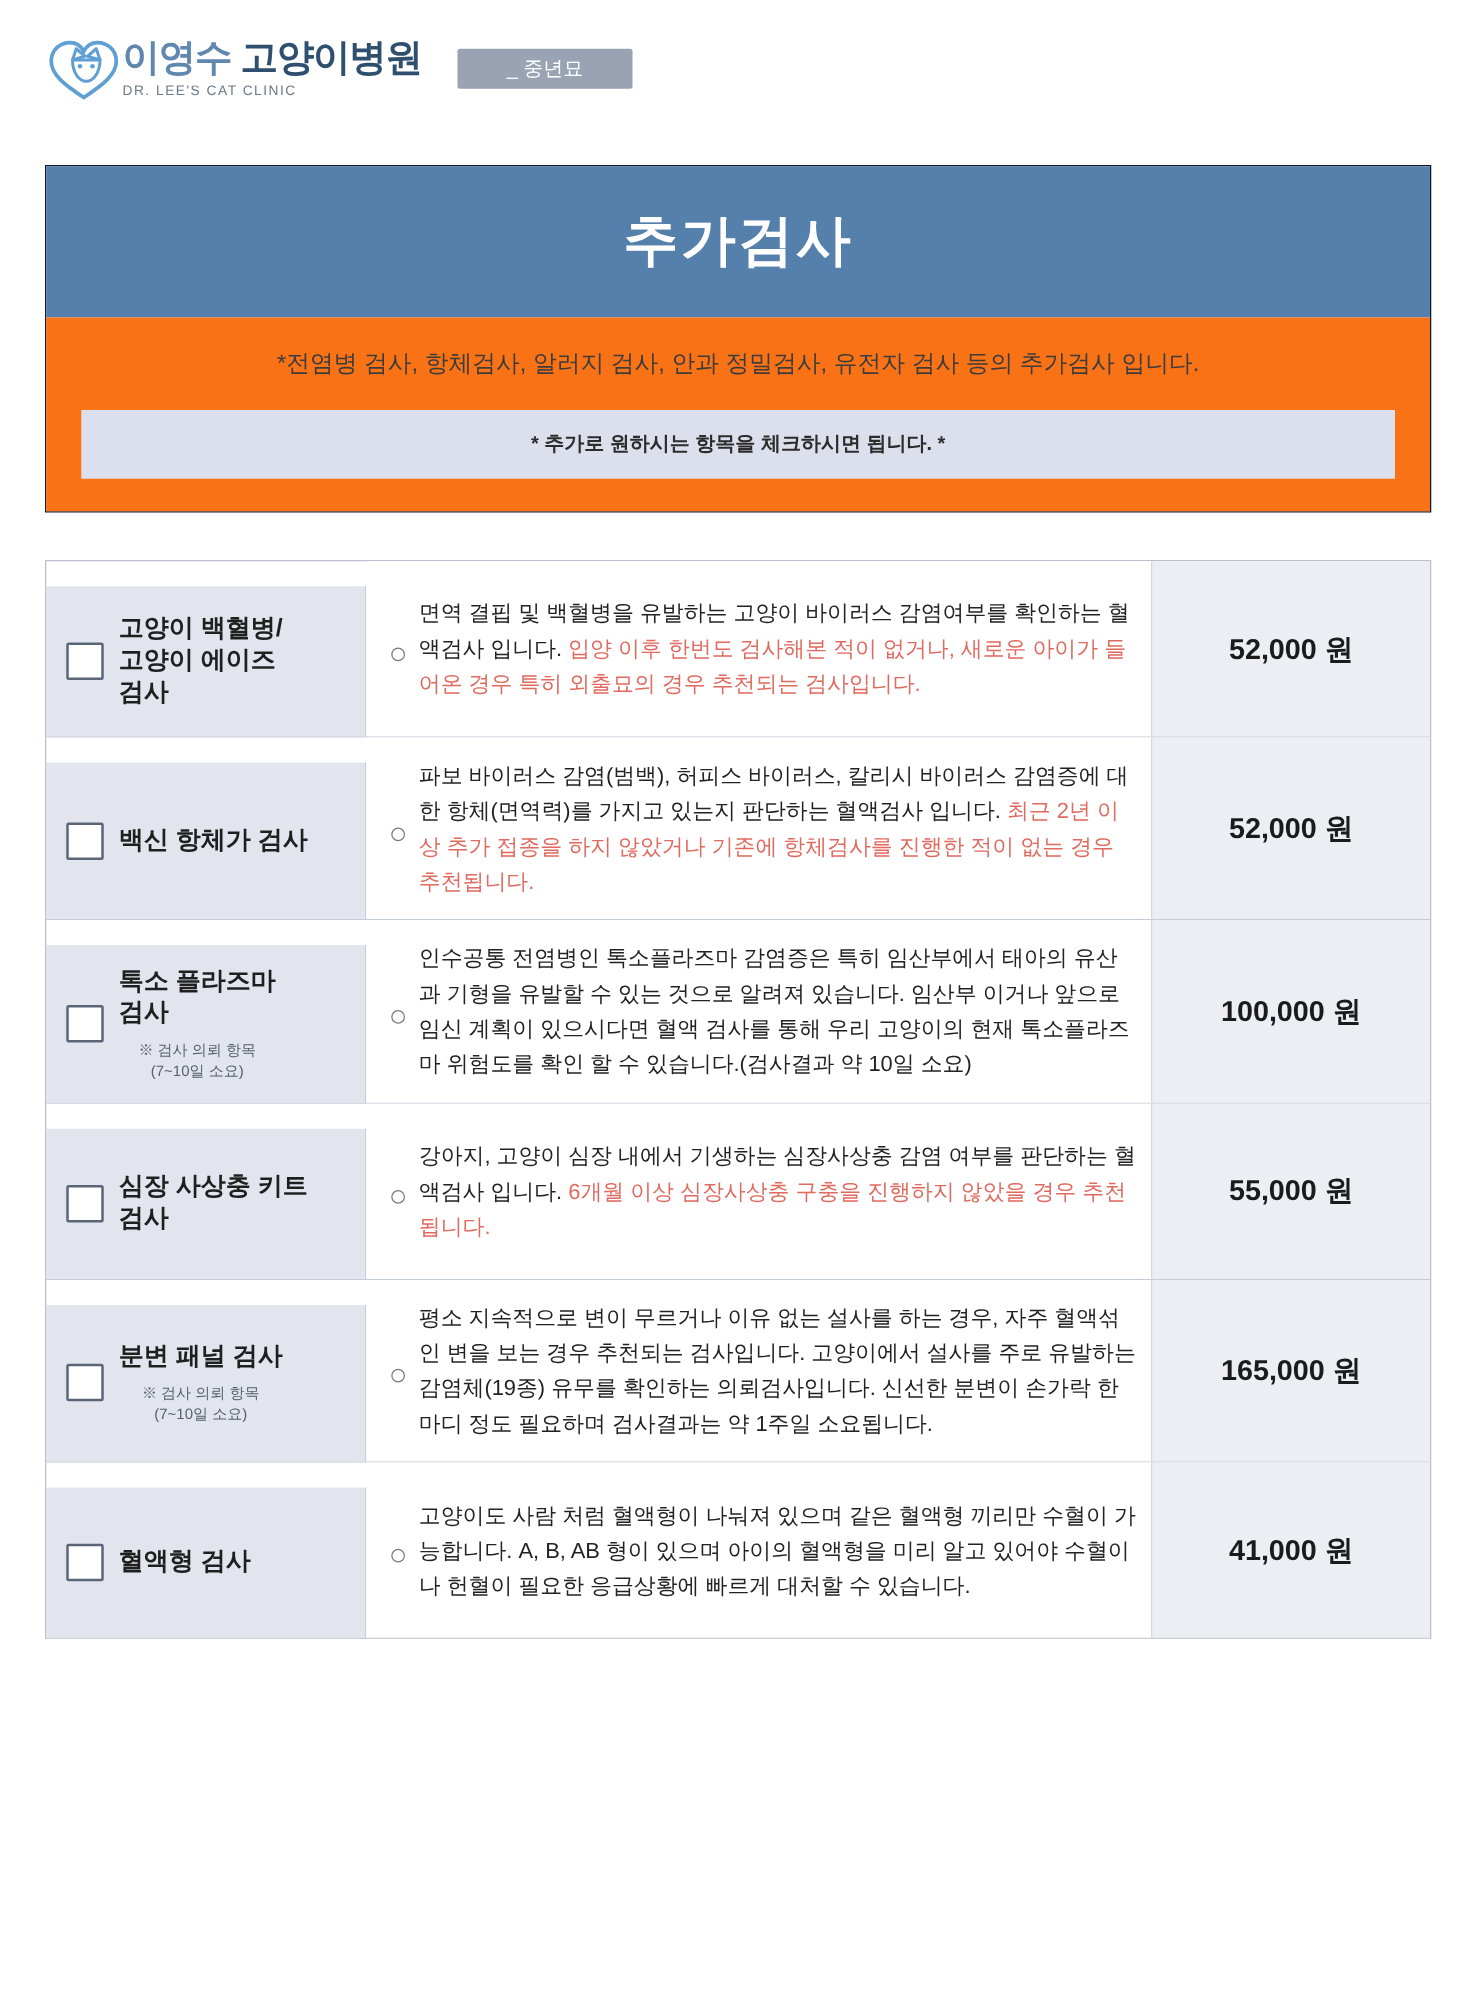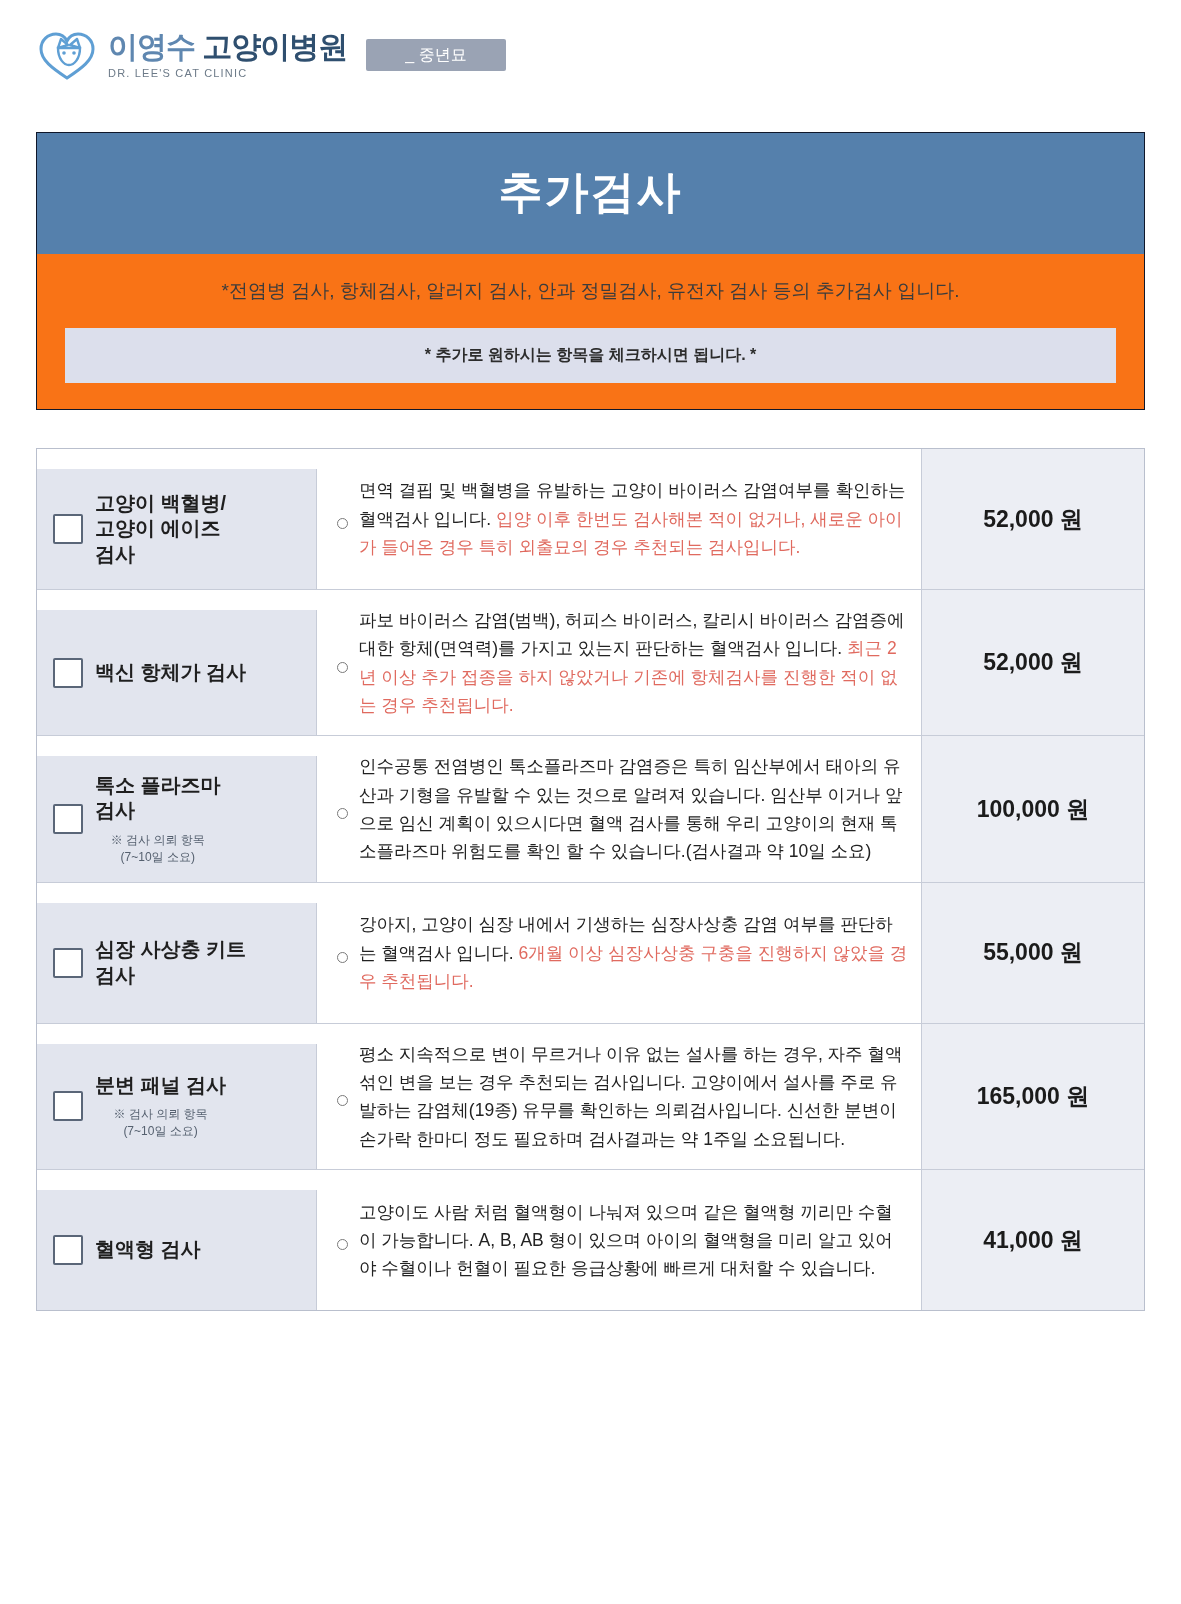--- a/index.html
+++ b/index.html
@@ -21,21 +21,20 @@
     position: relative;
     height: 110px;
     display: flex;
     align-items: center;
     padding: 0 36px;
     box-sizing: border-box;
   }
   .logo-block {
     display: flex;
     align-items: center;
-    gap: 10px;
     width: 330px;
   }
   .logo-mark {
     width: 62px;
     height: 58px;
     position: relative;
     flex: none;
   }
   .logo-text {
     line-height: 1;
@@ -122,21 +121,21 @@
     box-sizing: border-box;
   }
   .row {
     display: flex;
     border-bottom: 1px solid #c7ccd8;
     min-height: 140px;
   }
   .row:last-child { border-bottom: none; }
 
   .cell-name {
-    width: 280px;
+    width: 256px;
     flex: none;
     background: #e2e5ee;
     display: flex;
     align-items: center;
     padding: 12px 10px 12px 16px;
     box-sizing: border-box;
     border-right: 1px solid #c7ccd8;
     margin-top: 20px;
   }
   .checkbox {

